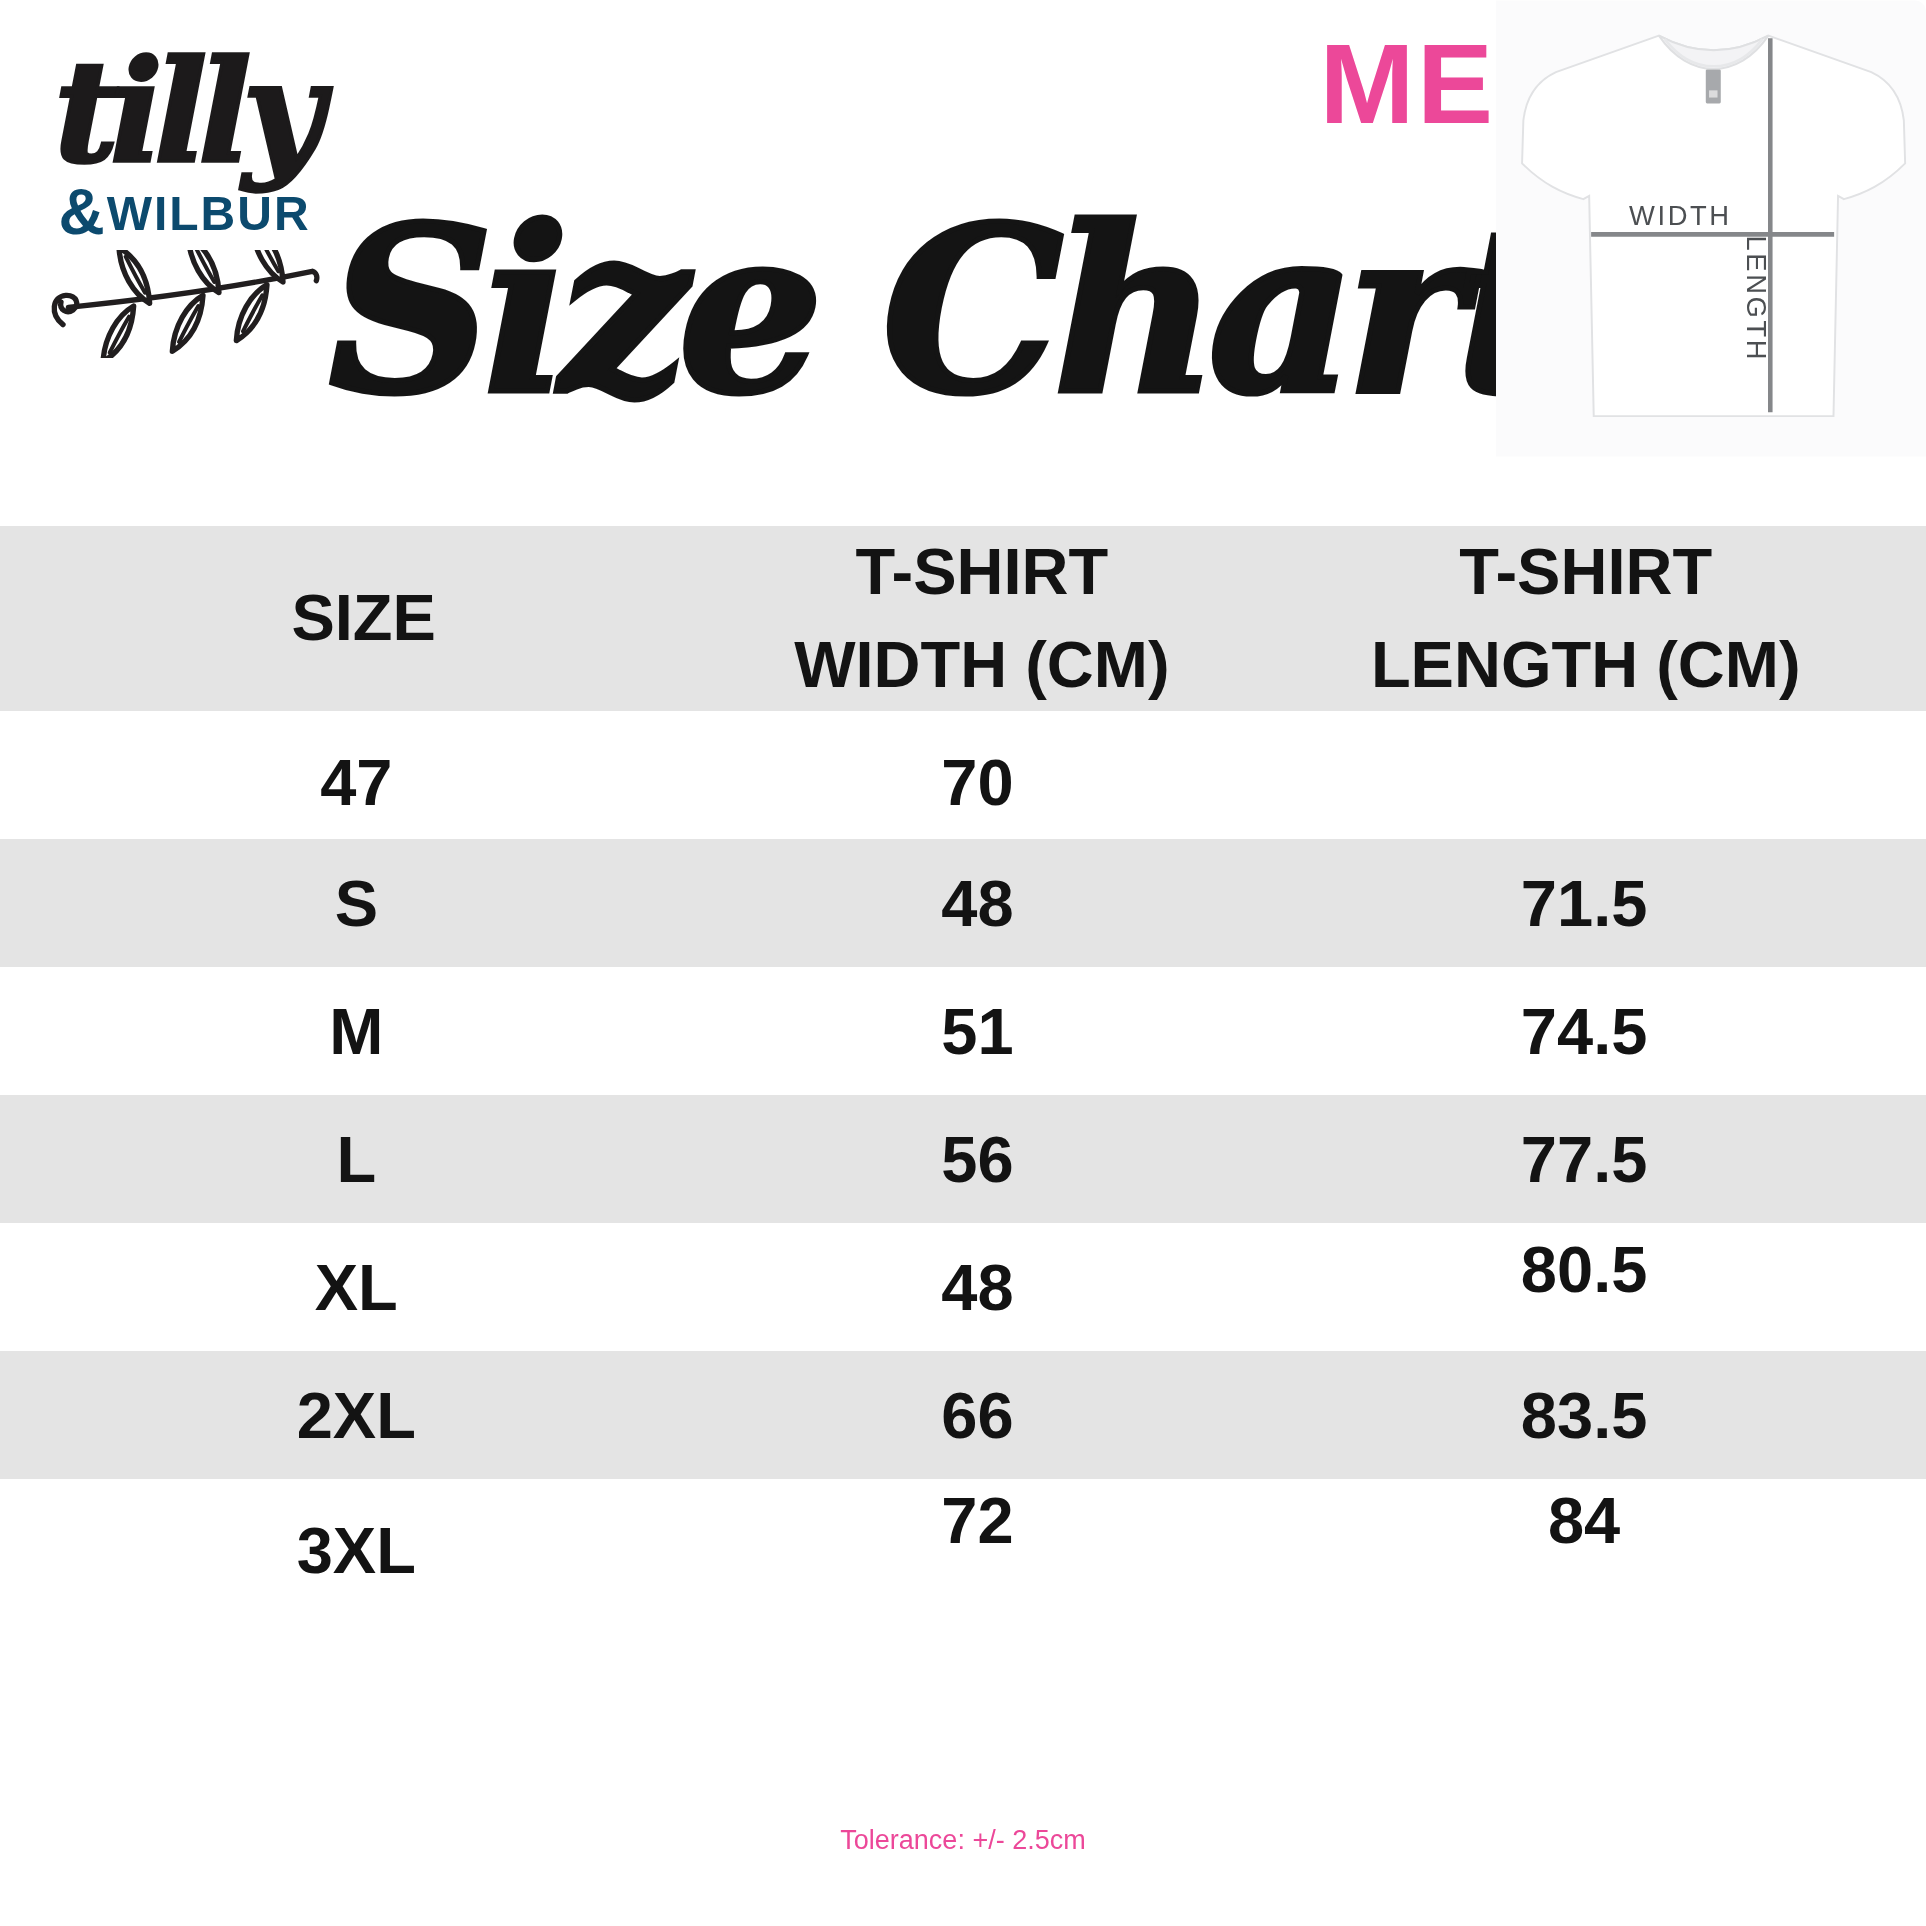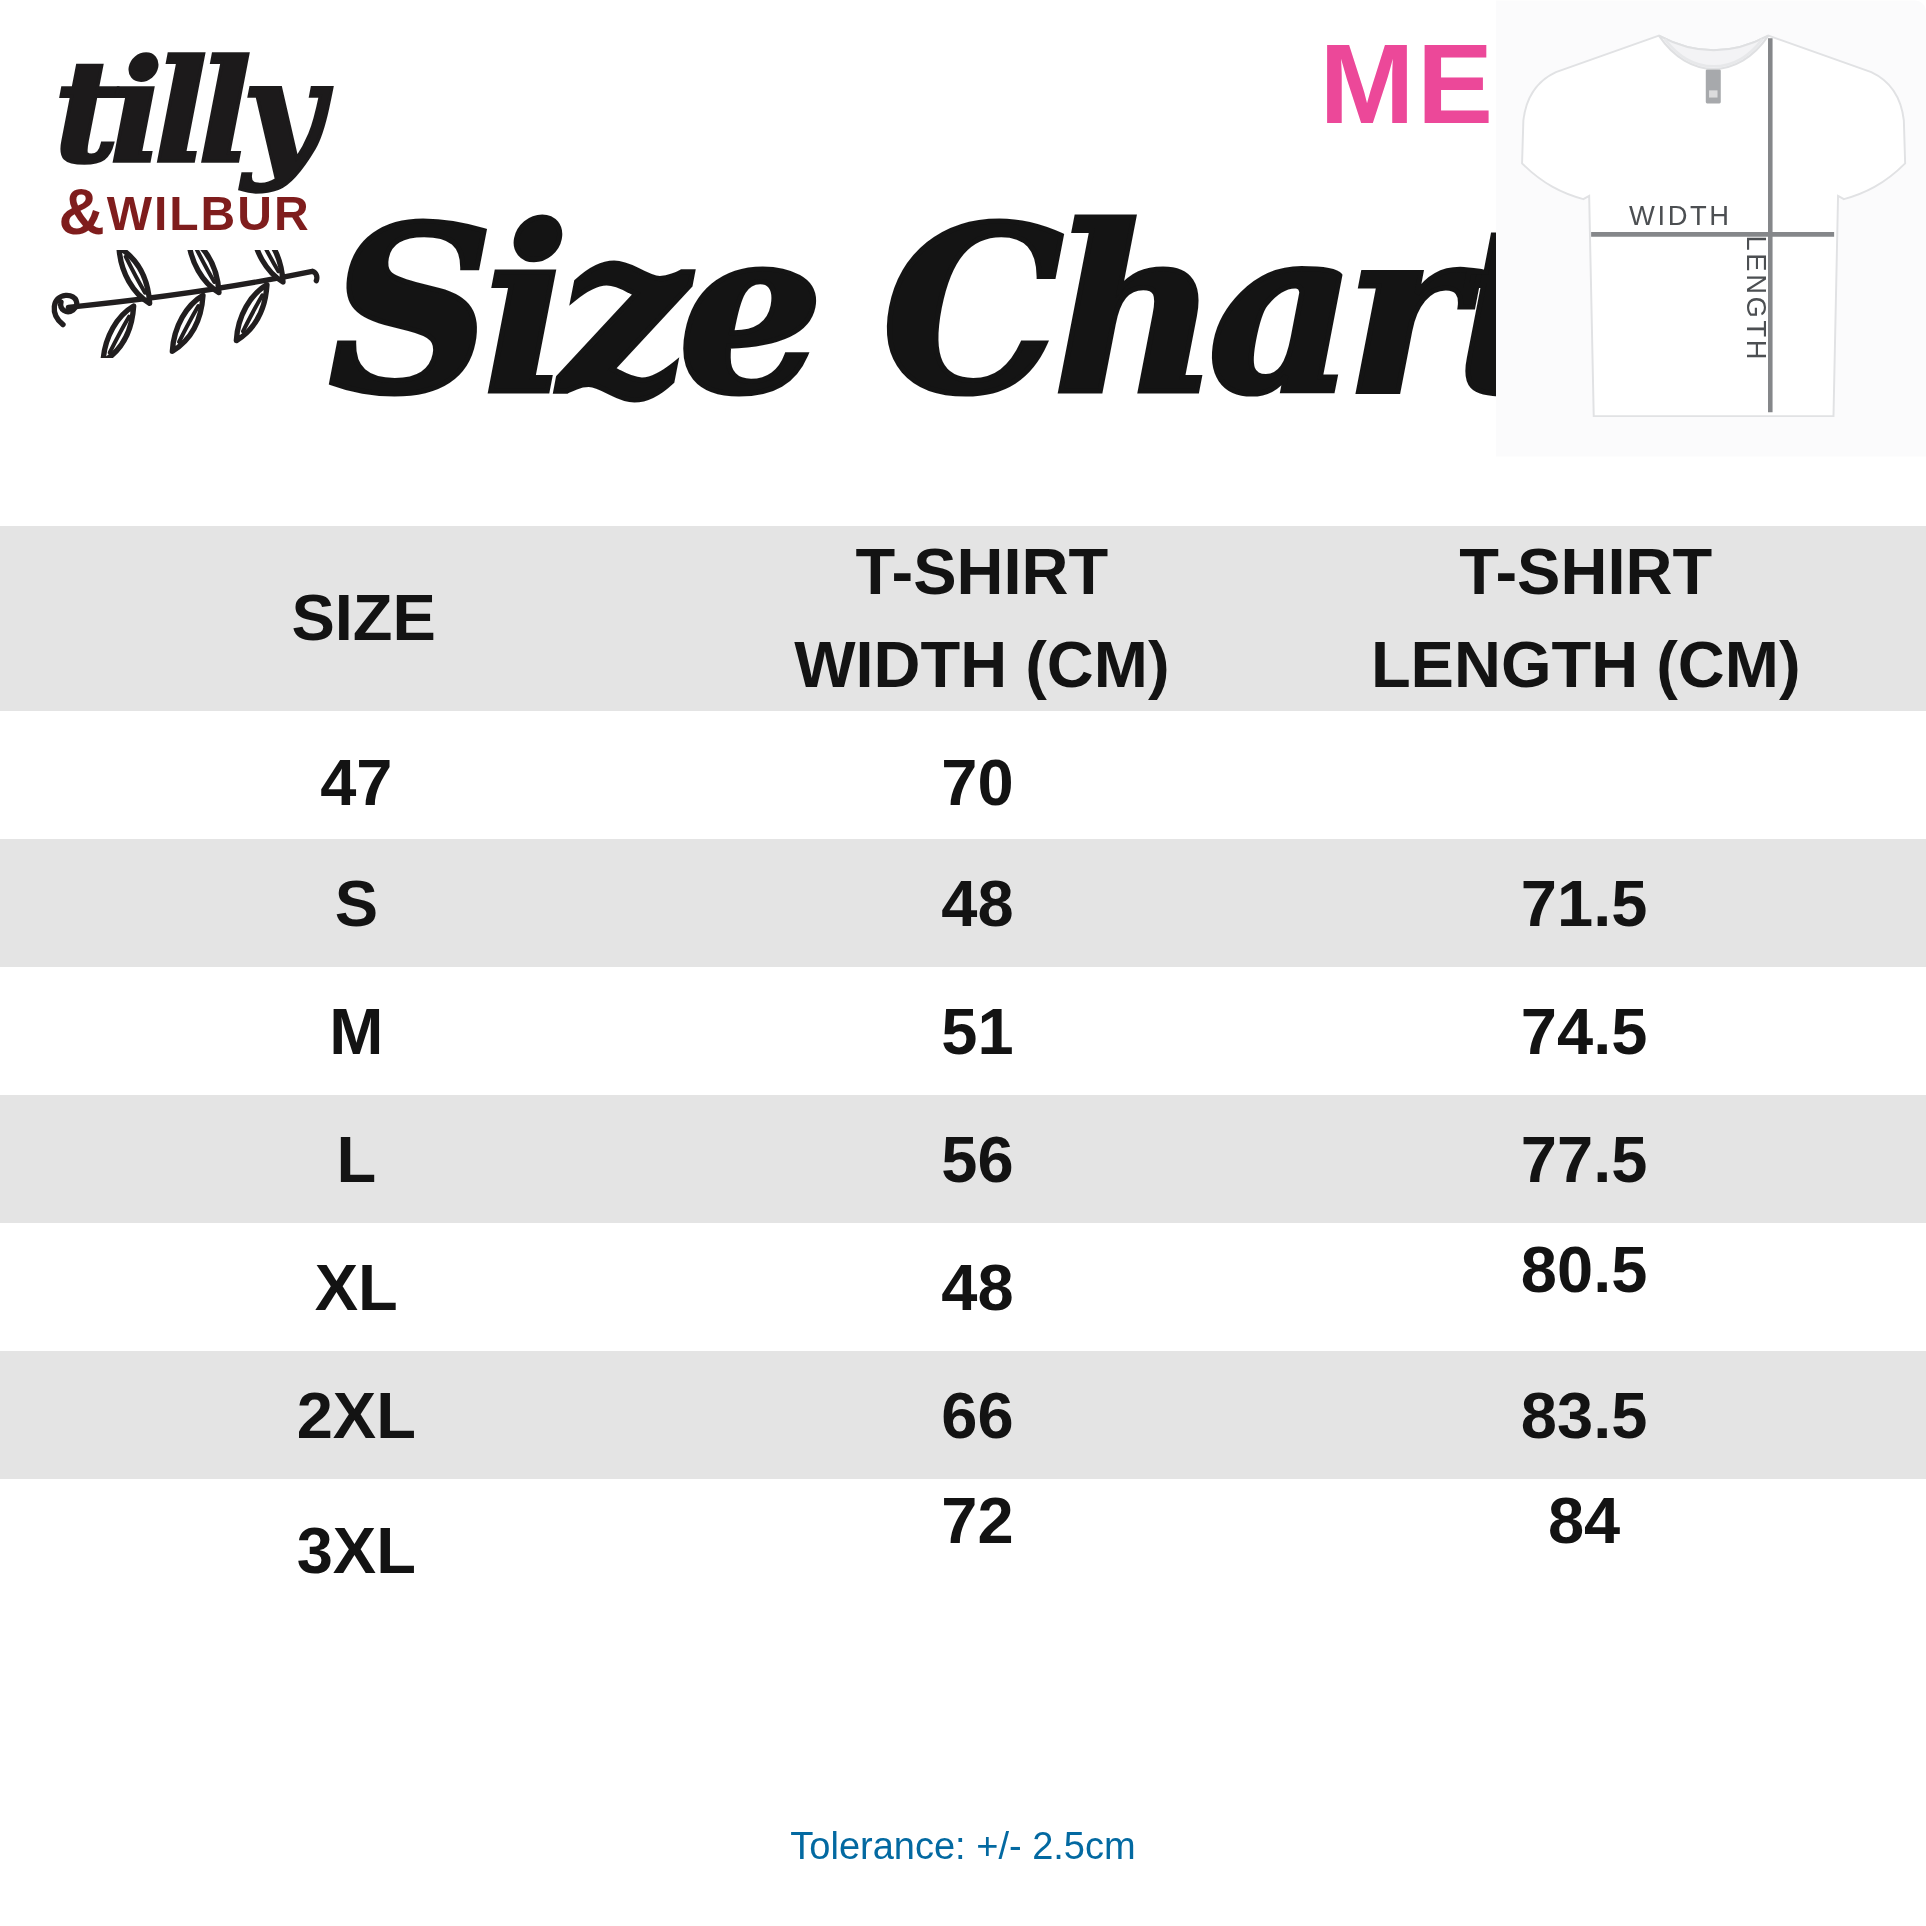--- a/index.html
+++ b/index.html
@@ -24,21 +24,21 @@
     line-height: 0.95;
     letter-spacing: -9px;
     -webkit-text-stroke: 3.3px #1c1a1b;
     color: #1c1a1b;
   }
   .logo-caps {
     margin-top: -3.9px;
     font-weight: 700;
     font-size: 48px;
     letter-spacing: 2px;
-    color: #7f1d1d;
+    color: #0c4a6e;
     white-space: nowrap;
   }
   .logo-caps .amp { font-size: 64px; vertical-align: -3.9px; }
   .branch { margin-top: 1.3px; }
 
   
   .mens {
     position: absolute; top: 18px; left: 0; width: 1689px;
     text-align: right;
     font-size: 114px; font-weight: 700; letter-spacing: 2.6px;
@@ -76,21 +76,21 @@
   
   .trow:nth-child(1) .c0 { transform: translateY(-7.8px); }
   .trow:nth-child(1) .c1, .trow:nth-child(1) .c2 { transform: translateY(6.5px); }
   .trow:nth-child(5) .c2 { transform: translateY(-18px); }
   .trow:nth-child(7) .c1, .trow:nth-child(7) .c2 { transform: translateY(-23.5px); }
   .trow:nth-child(7) .c0 { transform: translateY(6.5px); text-align: center; }
 
   
   .tolerance {
     position: absolute; top: 1825px; left: 0; width: 100%;
-    text-align: center; font-size: 38px; font-weight: 500; color: #0369a1;
+    text-align: center; font-size: 27px; font-weight: 500; color: #ec4899;
   }
 </style>
 </head>
 <body>
 
 <div class="canvas">
 
   <div class="logo">
     <div class="logo-script">tilly</div>
     <div class="logo-caps"><span class="amp">&amp;</span><span>WILBUR</span></div>

